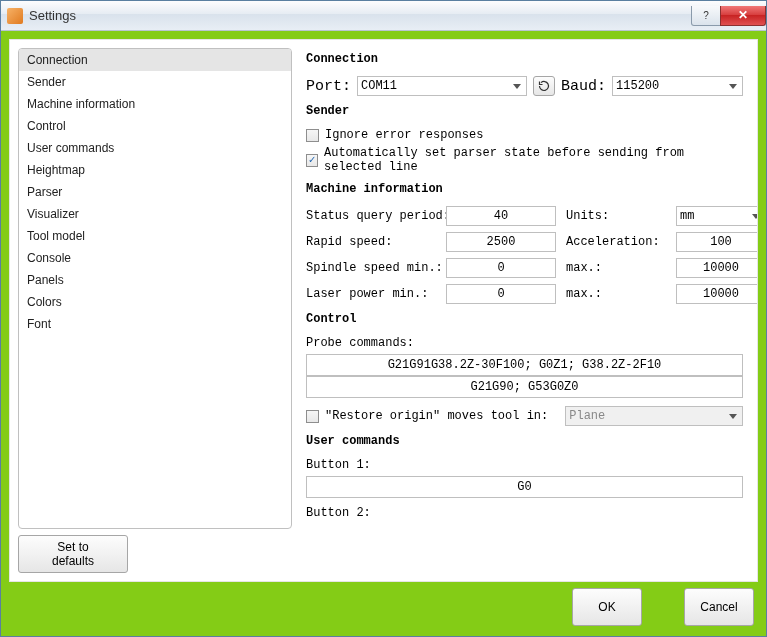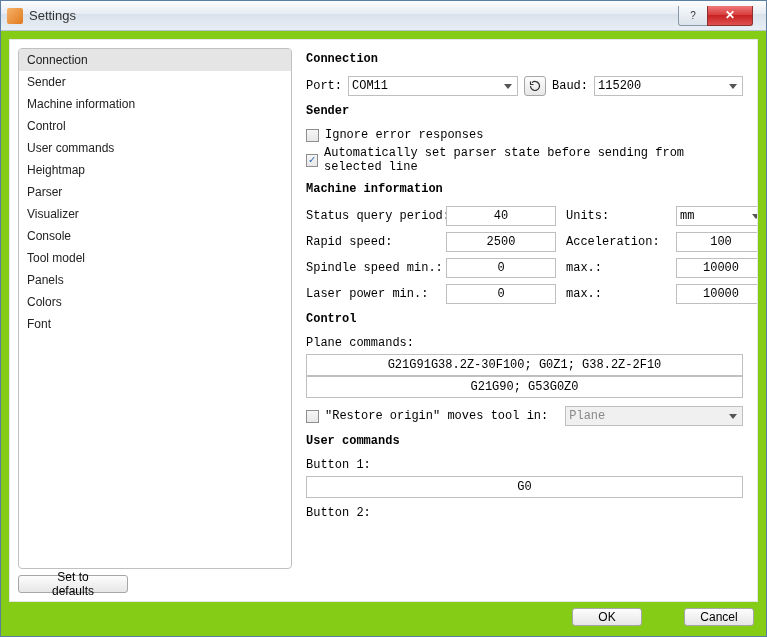--- a/index.html
+++ b/index.html
@@ -18,21 +18,21 @@
   background: #f0f0f0;
   display: flex;
   flex-direction: column;
 }
 .titlebar {
   height: 30px;
   background: linear-gradient(to bottom, #fdfdfe, #e6ecf3 45%, #d9e2ec 46%, #e8eef5);
   border-bottom: 1px solid #b8c4d0;
   display: flex;
   align-items: center;
-  padding: 0 13px 0 6px;
+  padding: 0 0 0 6px;
 }
 .titlebar .app-icon {
   width: 16px; height: 16px;
   background: linear-gradient(135deg, #f7b267, #e07a1f);
   border-radius: 2px;
   margin-right: 6px;
 }
 .titlebar .title { flex: 1; color: #333; font-family: "Segoe UI", Tahoma, sans-serif; font-size: 13px; }
 .titlebar .win-btns { display: flex; height: 20px; }
 .titlebar .win-btn {
@@ -106,21 +106,21 @@
   font-size: 12px;
 }
 .section-title:first-child { margin-top: 2px; }
 .row {
   display: flex;
   align-items: center;
   margin-bottom: 6px;
   gap: 6px;
 }
 .row label, .row .lbl {
-  font-size: 12px;
+  font-size: 15px;
 }
 .combo, .text-input {
   border: 1px solid #bfbfbf;
   background: #fff;
   height: 20px;
   padding: 1px 3px;
   font-family: inherit;
   font-size: 12px;
 }
 .combo {
@@ -137,21 +137,21 @@
   border-left: 4px solid transparent;
   border-right: 4px solid transparent;
   border-top: 5px solid #555;
 }
 .combo.disabled { background: #f0f0f0; color: #888; }
 .text-input { text-align: center; }
 .btn {
   border: 1px solid #a6a6a6;
   border-radius: 3px;
   background: linear-gradient(to bottom, #fdfdfd, #e6e6e6);
-  height: 18px;
+  height: 38px;
   padding: 0 27px;
   font-family: "Segoe UI", Tahoma, sans-serif;
   font-size: 12px;
   cursor: default;
   display: inline-flex;
   align-items: center;
   justify-content: center;
 }
 .icon-btn {
   width: 22px; height: 20px;
@@ -223,22 +223,22 @@
       <div class="sidebar">
         <div class="sidebar-list" id="sidebar-list">
             <div class="sidebar-item selected">Connection</div>
             <div class="sidebar-item">Sender</div>
             <div class="sidebar-item">Machine information</div>
             <div class="sidebar-item">Control</div>
             <div class="sidebar-item">User commands</div>
             <div class="sidebar-item">Heightmap</div>
             <div class="sidebar-item">Parser</div>
             <div class="sidebar-item">Visualizer</div>
+            <div class="sidebar-item">Tool model</div>
             <div class="sidebar-item">Console</div>
-            <div class="sidebar-item">Tool model</div>
             <div class="sidebar-item">Panels</div>
             <div class="sidebar-item">Colors</div>
             <div class="sidebar-item">Font</div>
           </div>
         <button class="btn set-defaults">Set to defaults</button>
       </div>
 
       <div class="right-panel">
 
         <div class="section-title">Connection</div>
@@ -287,21 +287,21 @@
           <span class="lbl">max.:</span>
           <input class="text-input" value="10000" style="">
 
           <span class="lbl">Laser power min.:</span>
           <input class="text-input" value="0" style="">
           <span class="lbl">max.:</span>
           <input class="text-input" value="10000" style="">
         </div>
 
         <div class="section-title">Control</div>
-        <span class="field-label">Plane commands:</span>
+        <span class="field-label">Probe commands:</span>
         <input class="full-input" value="G21G91G38.2Z-30F100; G0Z1; G38.2Z-2F10" style="">
         <input class="full-input" value="G21G90; G53G0Z0" style="">
         <div class="row" style="margin-top:8px">
           <div class="checkbox" style="margin:0">
             <span class="box" id="cb-restore"></span>
             <span>"Restore origin" moves tool in:</span>
           </div>
           <div class="combo disabled" style="flex:1;margin-left:11px">
               <span>Plane</span>
             </div>

